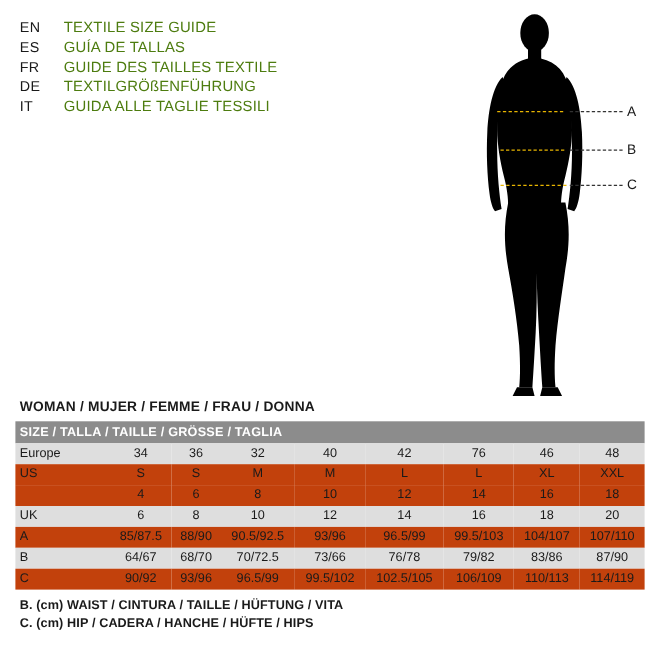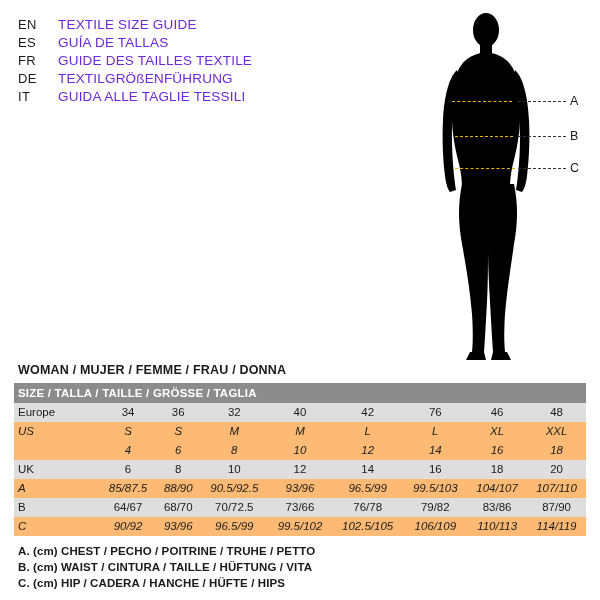--- a/index.html
+++ b/index.html
@@ -36,21 +36,21 @@
   }
   .lang-code {
     width: 40px;
     font-size: 13px;
     letter-spacing: .3px;
     color: #1a1a1a;
   }
   .lang-text {
     font-size: 13.5px;
     letter-spacing: .2px;
-    color: #6d28d9;
+    color: #4d7c0f;
   }
 
   
   .figure {
     position: absolute;
     top: 8px;
     left: 400px;
     width: 190px;
     height: 360px;
   }
@@ -106,22 +106,21 @@
     font-weight: bold;
     font-size: 11.5px;
     letter-spacing: .2px;
     height: 16px;
   }
   tr.shade td {
     background: #dedede;
     margin-top: 20px;
   }
   tr.plain td {
-    background: #fdba74;
-    font-style: italic;
+    background: #c2410c;
   }
   td.rowlabel {
     text-align: left;
     padding-left: 6px;
     width: 78px;
   }
   td.val {
     text-align: center;
   }
 
@@ -311,18 +310,17 @@
           <td class="val">102.5/105</td>
           <td class="val">106/109</td>
           <td class="val">110/113</td>
           <td class="val">114/119</td>
         </tr>
       </tbody>
     </table>
   </div>
 
   <div class="legend">
-    <div class="legend-row">A. (cm) CHEST / PECHO / POITRINE / TRUHE / PETTO</div>
     <div class="legend-row">B. (cm) WAIST / CINTURA / TAILLE / HÜFTUNG / VITA</div>
     <div class="legend-row">C. (cm) HIP / CADERA / HANCHE / HÜFTE / HIPS</div>
   </div>
 
 </div>
 
 </body></html>

